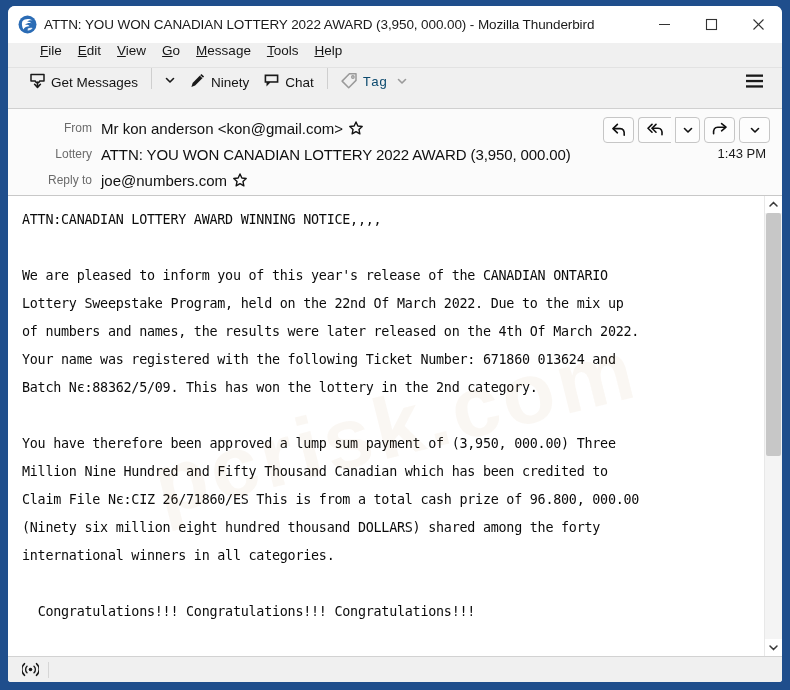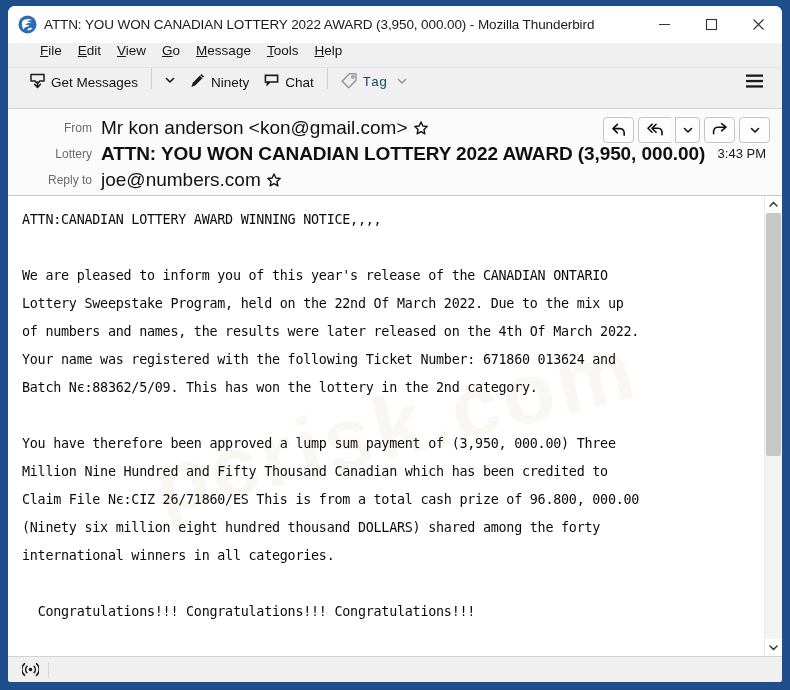--- a/index.html
+++ b/index.html
@@ -150,25 +150,25 @@
   .hdr-label {
     color: #6b6b6b;
     font-size: 12px;
     text-align: right;
     width: 62px;
     flex: 0 0 62px;
     margin-right: 9px;
     white-space: nowrap;
   }
   .hdr-value {
-    font-size: 19px;
+    font-size: 15px;
     color: #101010;
     white-space: nowrap;
   }
-  .hdr-value.subject { font-weight: bold; letter-spacing: -0.1px; }
+  .hdr-value.subject { font-weight: normal; letter-spacing: -0.1px; }
   .star-icon {
     margin-left: 6px;
     display: inline-flex;
     align-items: center;
     vertical-align: middle;
   }
   #msg-time {
     position: absolute;
     right: 16px;
     top: 37px;
@@ -425,21 +425,21 @@
       </div>
       <div class="hdr-row">
         <span class="hdr-label">Reply to</span>
         <span class="hdr-value">joe@numbers.com</span>
         <span class="star-icon">
           <svg width="14" height="14" viewBox="0 0 14 14">
               <path d="M7 1 L8.85 5.05 L13.2 5.5 L9.95 8.45 L10.85 12.8 L7 10.6 L3.15 12.8 L4.05 8.45 L0.8 5.5 L5.15 5.05 Z" fill="none" stroke="#111" stroke-width="1.4" stroke-linejoin="round"></path>
             </svg>
         </span>
       </div>
-      <span id="msg-time">3:43 PM</span>
+      <span id="msg-time">1:43 PM</span>
 
       <div id="reply-buttons">
         <div class="rb">
           <svg width="16" height="16" viewBox="0 0 16 16">
             <path d="M6.4 2.4 L2.0 6.6 L6.4 10.8" fill="none" stroke="#111" stroke-width="1.6" stroke-linecap="round" stroke-linejoin="round"></path>
             <path d="M2.4 6.6 H9.0 c3.2 0 4.6 2.1 4.2 6.6" fill="none" stroke="#111" stroke-width="1.6" stroke-linecap="round"></path>
           </svg>
         </div>
         <div class="rb grouped-left">
           <svg width="17" height="16" viewBox="0 0 17 16">

